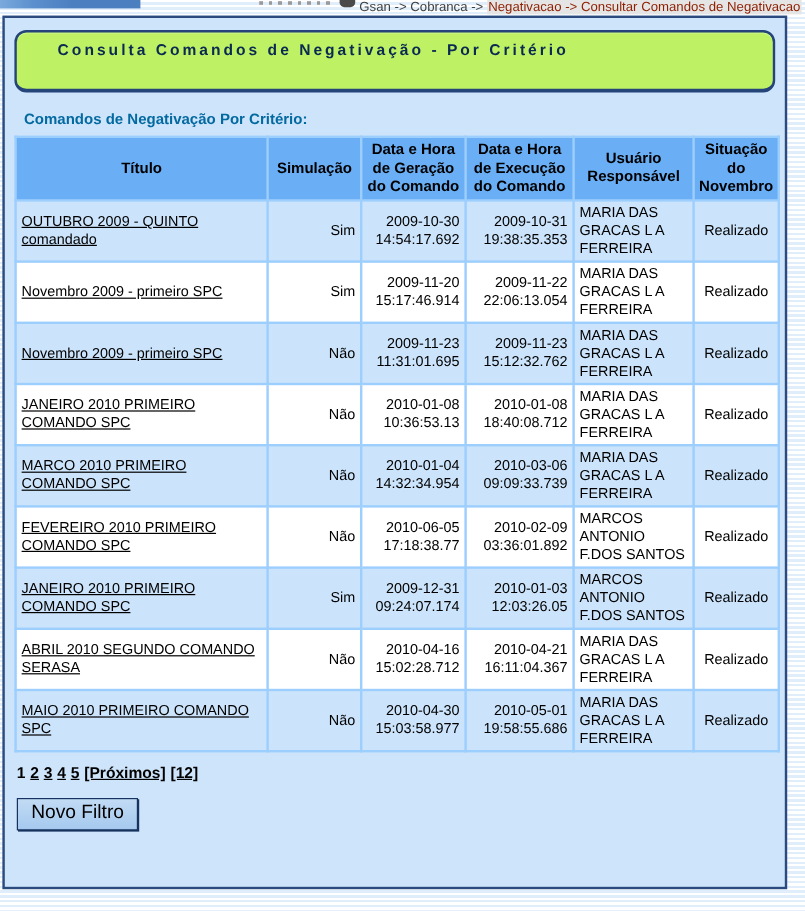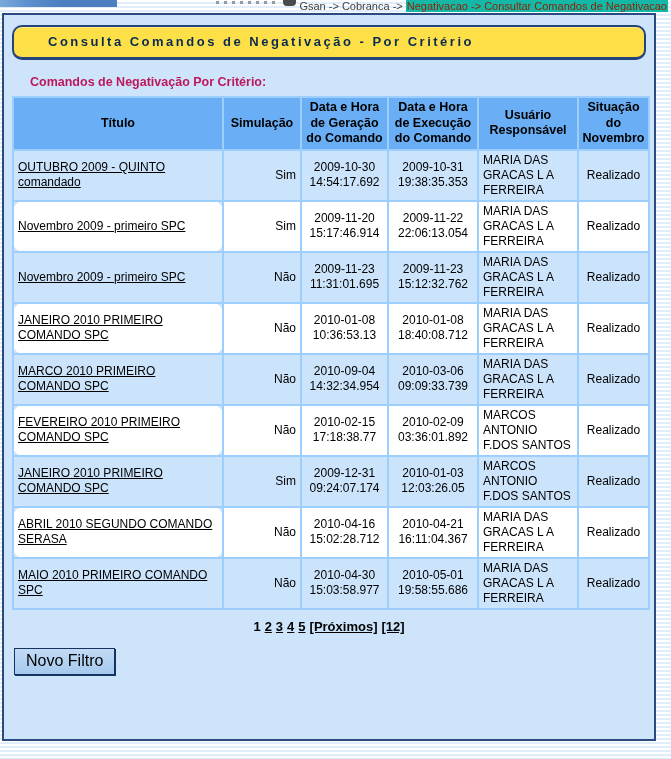--- a/index.html
+++ b/index.html
@@ -22,59 +22,59 @@
   }
   .frag-glyph {
     position:absolute; left:283px; top:0; width:13px; height:6px;
     background:#4a4a4a; border-radius:0 0 4px 4px;
   }
   .breadcrumb {
     position:absolute; right:3px; top:0; height:13px; line-height:12px;
     font-size:11px; white-space:nowrap;
   }
   .bc-plain { color:#3f3f3f; text-decoration:none; }
-  .bc-hl { background:#14b8a6; color:#8e1f00; text-decoration:none; padding:0 1px; }
+  .bc-hl { background:#e5e5e5; color:#8e1f00; text-decoration:none; padding:0 1px; }
 
   
   .frame {
     position:absolute; left:2px; top:13px; width:654px; height:728px;
     border:2px solid #2b4b7e; background:#cde4fa; padding:0 8px;
   }
   .titlebar {
-    margin-top:10px; height:35px; border:2px solid #24447a; border-bottom-width:3px;
-    border-radius:10px; background:#fde047; line-height:29px;
+    margin-top:10px; height:52px; border:2px solid #24447a; border-bottom-width:3px;
+    border-radius:10px; background:#bef264; line-height:29px;
     padding-left:34px; font-size:13px; font-weight:bold; letter-spacing:2.5px;
     color:#0a2a52; overflow:hidden;
     box-shadow: inset 0 1px 0 rgba(255,255,255,0.35);
   }
-  .section-label { margin-top:15px; margin-left:18px; font-size:12.5px; font-weight:bold; color:#be185d; }
+  .section-label { margin-top:15px; margin-left:8px; font-size:12.5px; font-weight:bold; color:#0369a1; }
 
   
   table.commands {
     margin-top:7px; border-collapse:collapse; table-layout:fixed; width:636px;
     font-size:12px; color:#000;
   }
   table.commands th, table.commands td { border:2px solid #9ccefe; }
   table.commands th {
     background:#6aaff5; font-weight:bold; text-align:center; vertical-align:middle;
     height:50px; padding:2px 3px; line-height:1.25; font-size:12.5px;
   }
   table.commands td { height:51px; padding:2px 4px; vertical-align:middle; background:#fff; }
   tbody tr:nth-child(odd) td { background:#cce4fb; }
-  td.c-titulo { text-align:left; padding-left:6px; line-height:1.3;border-radius:10px; }
+  td.c-titulo { text-align:left; padding-left:6px; line-height:1.3; }
   td.c-titulo a { color:#000; text-decoration:underline; }
   td.c-sim { text-align:right; }
-  td.c-dt { text-align:center; white-space:pre-line; line-height:1.3; }
+  td.c-dt { text-align:right; white-space:pre-line; line-height:1.3; }
   td.c-user { text-align:left; padding-left:4px; line-height:1.25; }
   td.c-sit { text-align:center; }
   col.w-titulo{width:210px;} col.w-sim{width:78px;} col.w-ger{width:87px;}
   col.w-exe{width:90px;} col.w-usr{width:100px;} col.w-sit{width:71px;}
 
   
-  .pagination { margin-top:9px; text-align:center; font-size:13px; font-weight:bold; color:#000; }
+  .pagination { margin-top:9px; text-align:left; font-size:13px; font-weight:bold; color:#000; }
   .pagination a { color:#000; text-decoration:underline; margin:0 2px; }
   .pg-current { text-decoration:none; margin:0 2px; }
 
   
   .novo-filtro {
     margin-top:14px; margin-left:2px; display:inline-block;
     font-family:"Liberation Sans", sans-serif; font-size:16px; color:#000;
     background: linear-gradient(180deg,#c2dbf5 0,#a5c9ee 100%);
     border:1px solid #16335f; box-shadow:1px 1px 0 #16335f;
     padding:3px 11px 4px 11px; cursor:pointer;
@@ -154,31 +154,31 @@
           <td class="c-dt">2010-01-08
 10:36:53.13</td>
           <td class="c-dt">2010-01-08
 18:40:08.712</td>
           <td class="c-user">MARIA DAS GRACAS L A FERREIRA</td>
           <td class="c-sit">Realizado</td>
         </tr>
         <tr>
           <td class="c-titulo"><a href="#">MARCO 2010 PRIMEIRO COMANDO SPC</a></td>
           <td class="c-sim">Não</td>
-          <td class="c-dt">2010-09-04
+          <td class="c-dt">2010-01-04
 14:32:34.954</td>
           <td class="c-dt">2010-03-06
 09:09:33.739</td>
           <td class="c-user">MARIA DAS GRACAS L A FERREIRA</td>
           <td class="c-sit">Realizado</td>
         </tr>
         <tr>
           <td class="c-titulo"><a href="#">FEVEREIRO 2010 PRIMEIRO COMANDO SPC</a></td>
           <td class="c-sim">Não</td>
-          <td class="c-dt">2010-02-15
+          <td class="c-dt">2010-06-05
 17:18:38.77</td>
           <td class="c-dt">2010-02-09
 03:36:01.892</td>
           <td class="c-user">MARCOS ANTONIO F.DOS SANTOS</td>
           <td class="c-sit">Realizado</td>
         </tr>
         <tr>
           <td class="c-titulo"><a href="#">JANEIRO 2010 PRIMEIRO COMANDO SPC</a></td>
           <td class="c-sim">Sim</td>
           <td class="c-dt">2009-12-31

